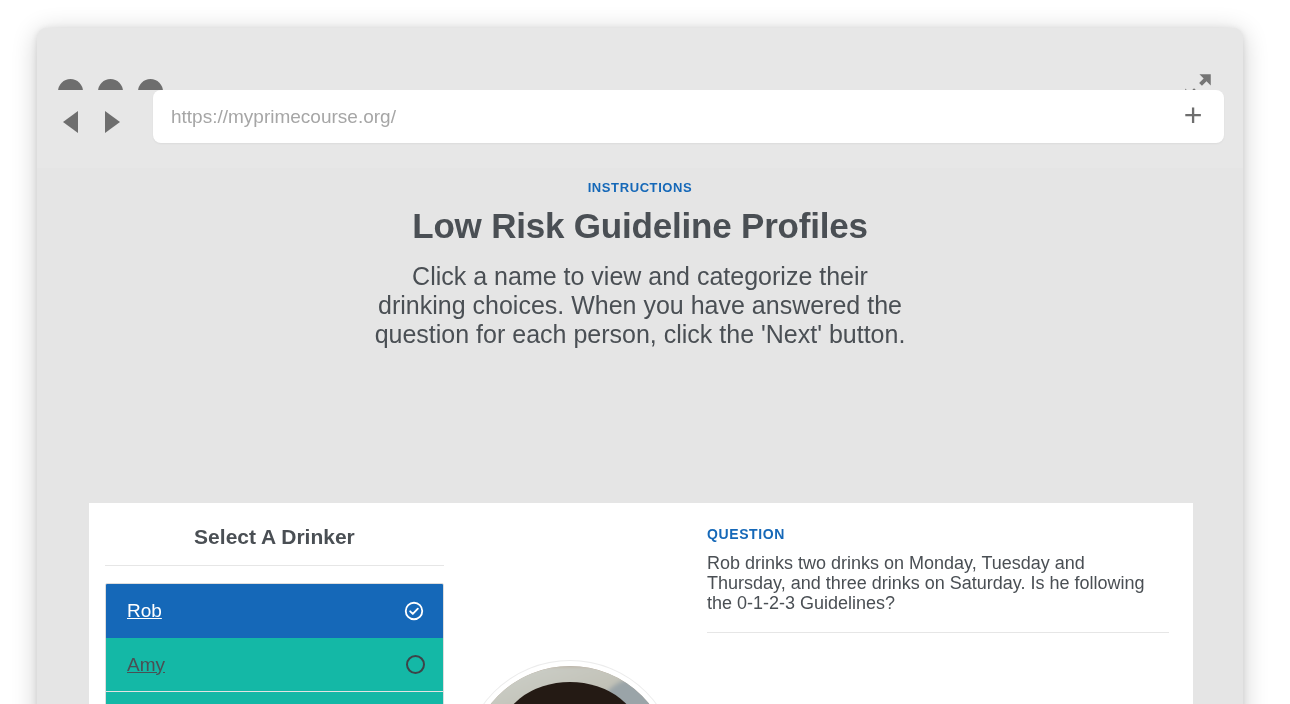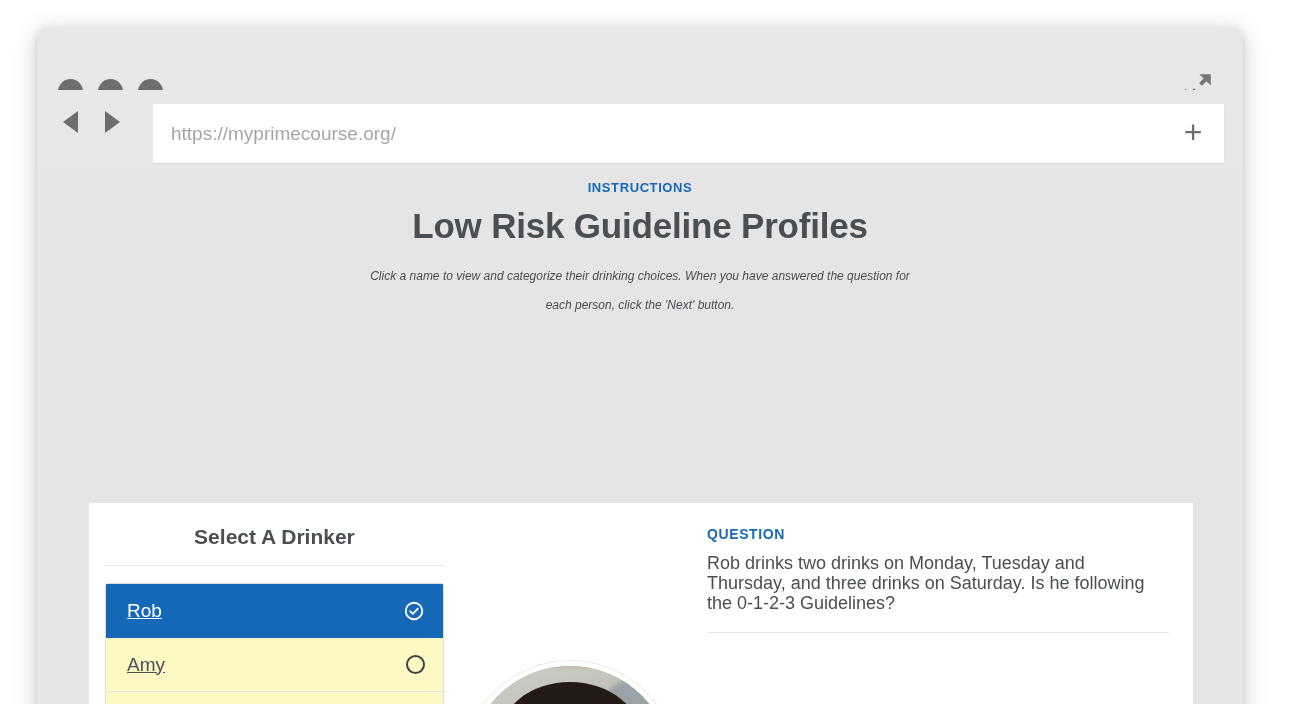--- a/index.html
+++ b/index.html
@@ -65,25 +65,25 @@
     width: 0; height: 0;
     border-top: 11px solid transparent;
     border-bottom: 11px solid transparent;
   }
   #nav-back  { left: 26px; border-right: 15px solid #6e6e6e; }
   #nav-forward { left: 68px; border-left: 15px solid #6e6e6e; }
 
   #url-bar {
     position: absolute;
     left: 116px;
-    top: 14px;
+    top: 0;
     width: 1071px;
-    height: 59px;
+    height: 53px;
     background: #ffffff;
-    border-radius: 0;
+    border-radius: 8px;
     display: flex;
     align-items: center;
     box-shadow: 0 1px 2px rgba(0,0,0,0.05);
   }
   #url-text {
     flex: 1;
     padding-left: 18px;
     font-size: 19px;
     color: #a6a6a6;
     white-space: nowrap;
@@ -123,24 +123,23 @@
   #page-title {
     margin-top: 11px;
     font-size: 35px;
     font-weight: bold;
     color: #4a4f54;
     letter-spacing: -0.2px;
   }
   #instructions-body {
     margin: 16px auto 0;
     width: 540px;
-    font-size: 12px;
+    font-size: 25px;
     line-height: 29px;
     color: #4a4f54;
-    font-style: italic;
   }
 
   
   #content-card {
     position: absolute;
     left: 52px;
     top: 335px;
     width: 1104px;
     height: 225px;
     background: #ffffff;
@@ -167,21 +166,21 @@
     border-radius: 2px;
     overflow: hidden;
   }
   .drinker-row {
     height: 54px;
     display: flex;
     align-items: center;
     justify-content: space-between;
     padding: 0 18px 0 21px;
     border-bottom: 1px solid #e3e3e3;
-    background: #fef9c3;
+    background: #14b8a6;
   }
   .drinker-row:last-child { border-bottom: none; }
   .drinker-row.selected {
     background: #1568b8;
     border-bottom-color: #1568b8;
   }
   .drinker-name {
     font-size: 19px;
     color: #4a4f54;
     text-decoration: underline;

